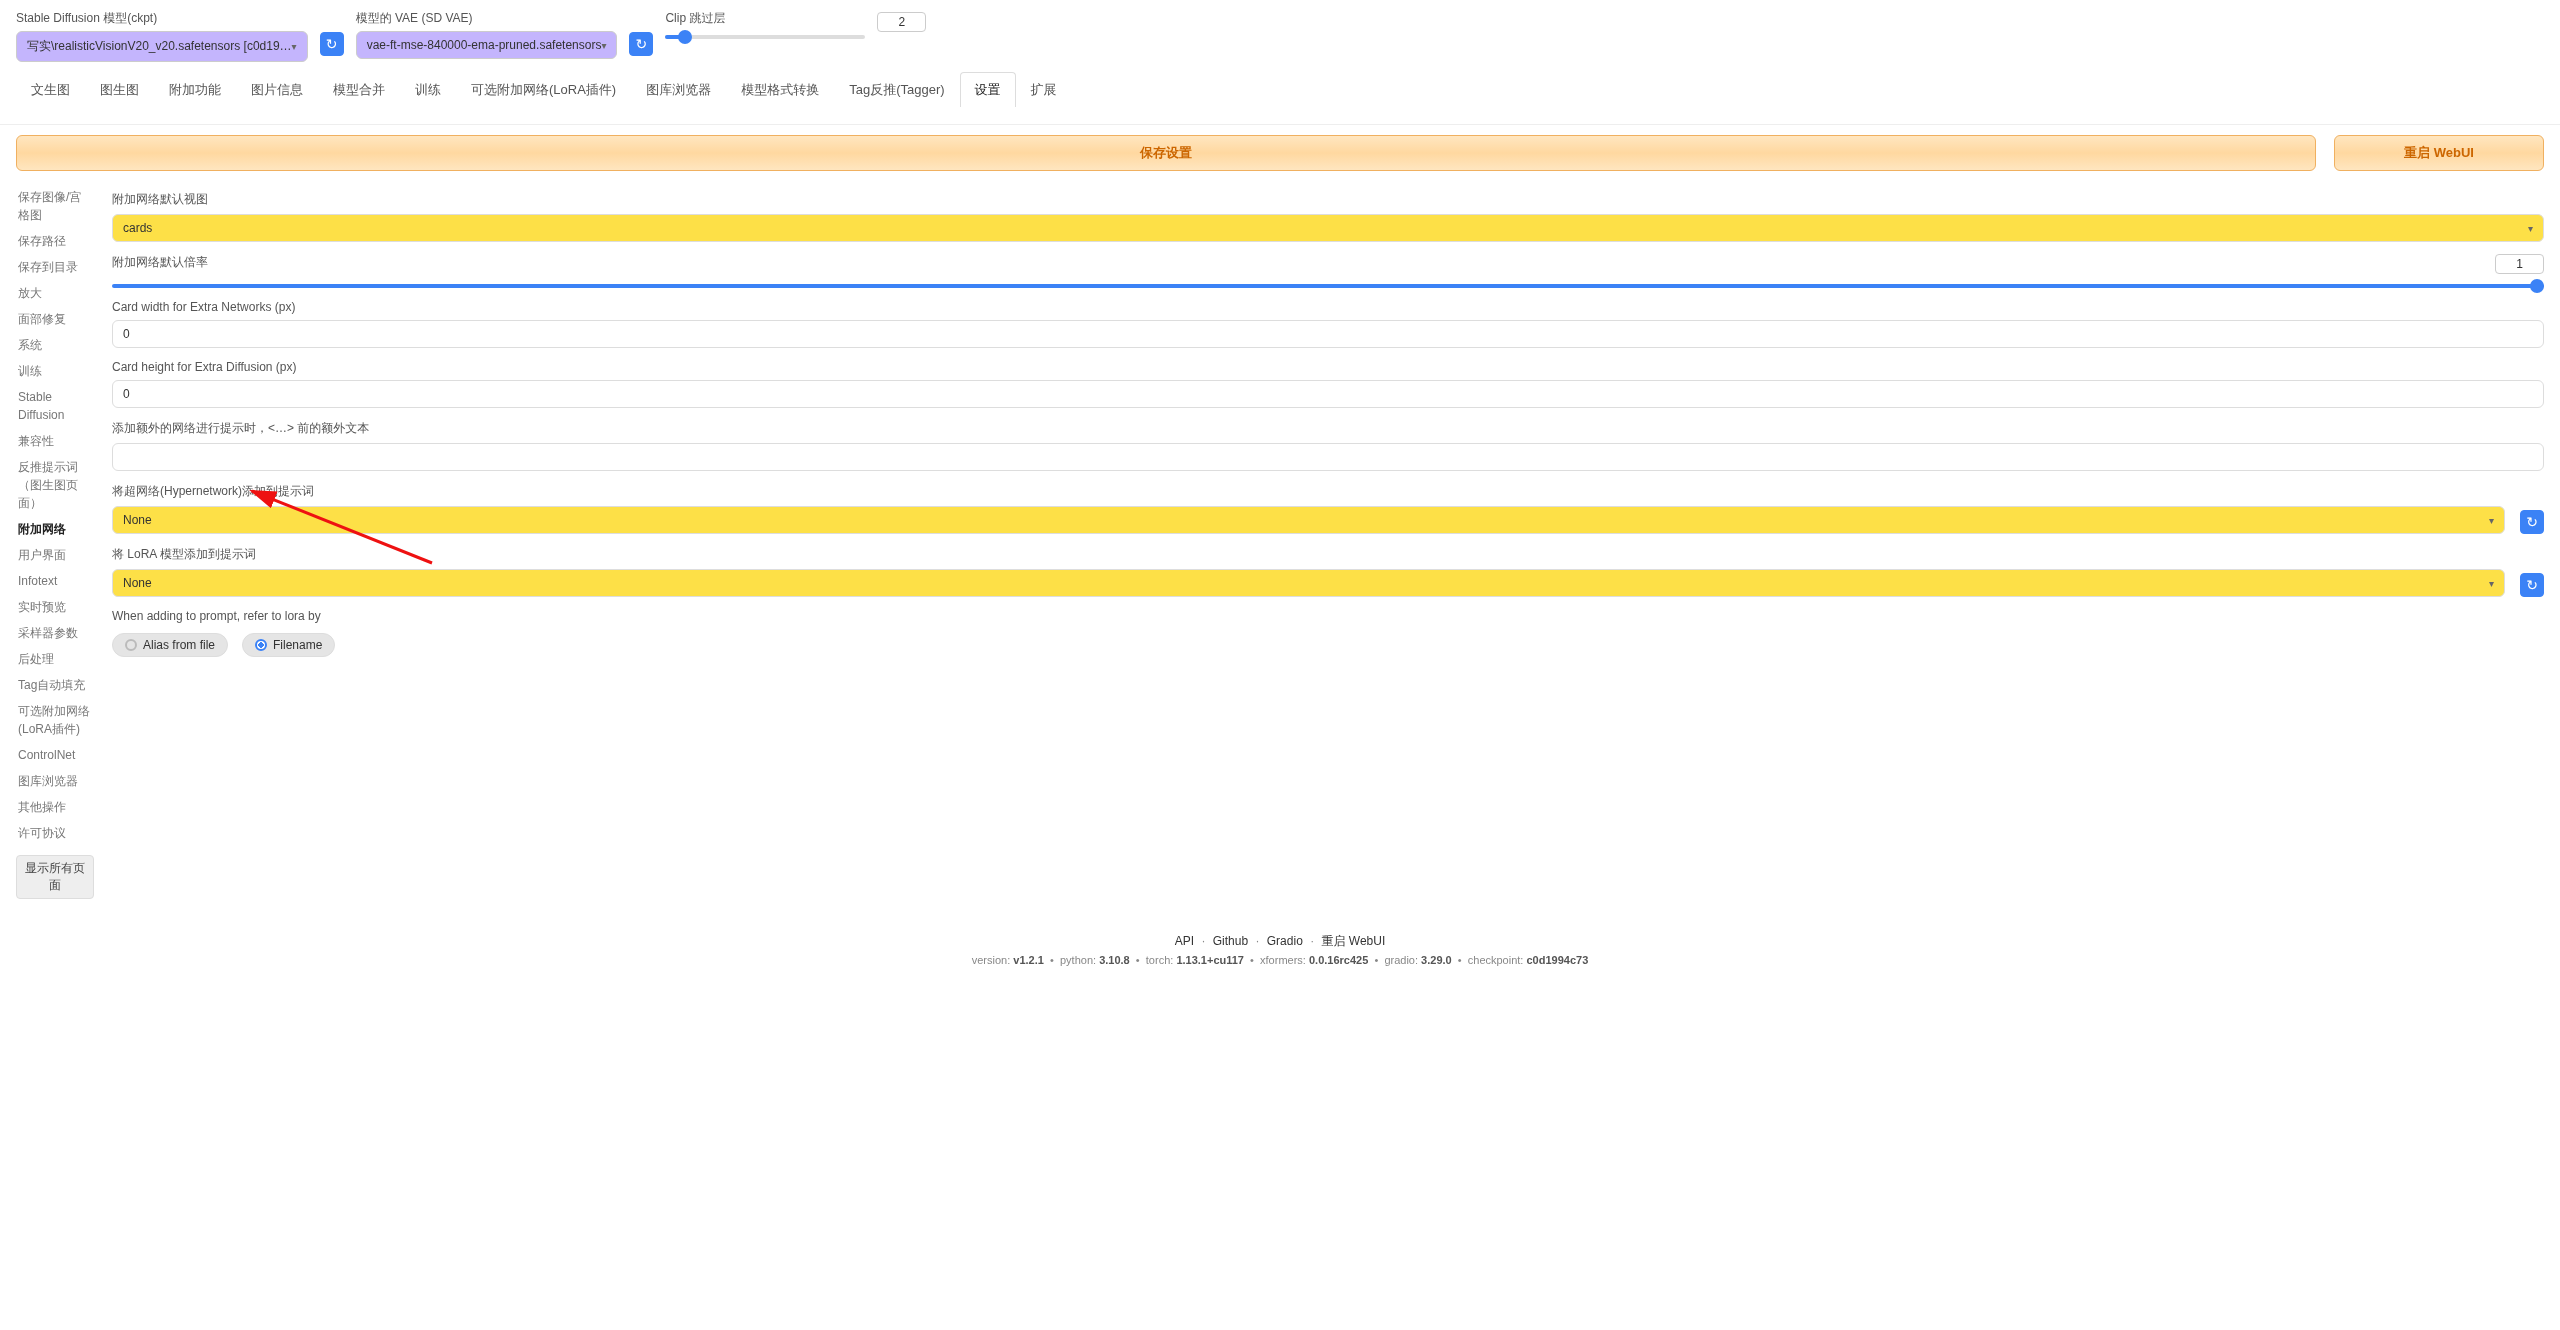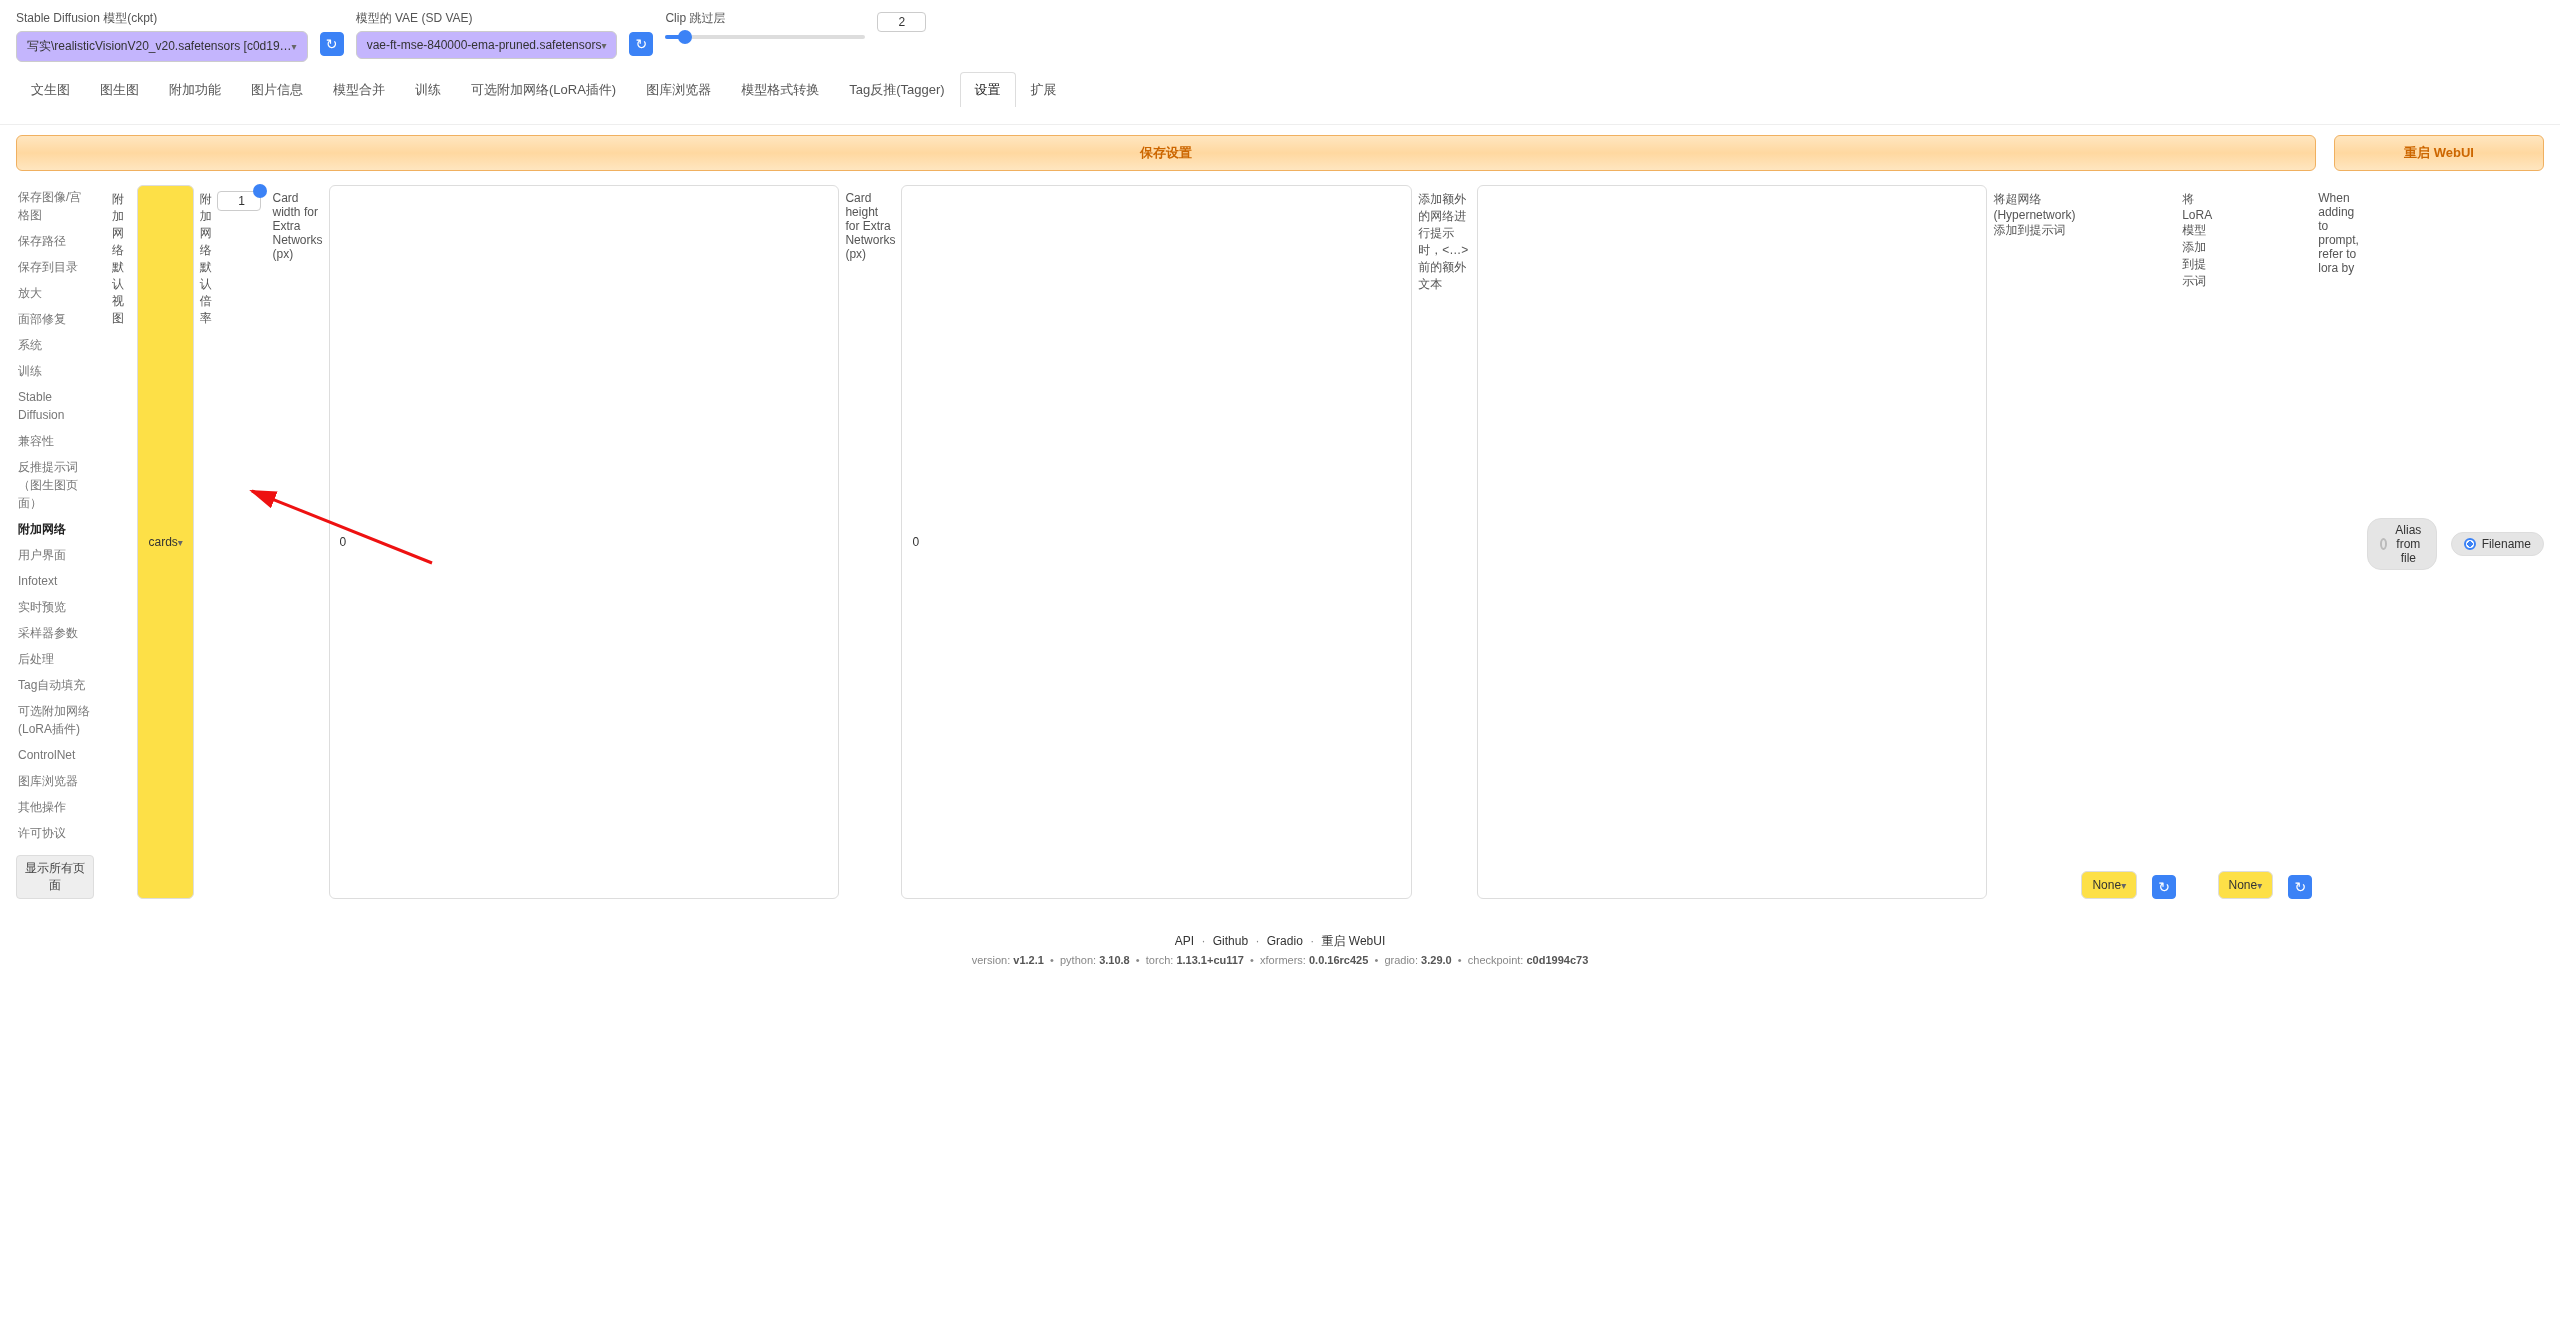--- a/index.html
+++ b/index.html
@@ -27,21 +27,21 @@
 .button-row { display: flex; gap: 18px; padding: 10px 16px; }
 .big-btn { flex: 1; padding: 8px; text-align: center; border: 1px solid #f0b060; border-radius: 6px; background: linear-gradient(#ffe6c0, #ffd8a0, #ffe6c0); color: #cc6600; font-weight: 600; cursor: pointer; font-size: 13px; }
 .big-btn.restart { flex: 0 0 210px; }
 
 .content-row { display: flex; padding: 4px 16px 20px; gap: 18px; }
 .sidebar { width: 78px; flex-shrink: 0; display: flex; flex-direction: column; gap: 2px; font-size: 12px; }
 .sidebar-item { padding: 3px 2px; color: #777; cursor: pointer; line-height: 1.5; }
 .sidebar-item.active { color: #222; font-weight: 600; }
 .show-all-btn { margin-top: 8px; padding: 4px 6px; background: #eee; border: 1px solid #ddd; border-radius: 4px; text-align: center; cursor: pointer; font-size: 12px; color: #444; }
 
-.settings-panel { flex: 1; display: flex; flex-direction: row; gap: 6px; }
+.settings-panel { flex: 1; display: flex; flex-direction: column; gap: 6px; }
 .field-label { font-size: 12px; color: #555; margin-top: 6px; }
 .field-dropdown { display: flex; align-items: center; justify-content: space-between; border: 1px solid #ddd; border-radius: 6px; padding: 6px 10px; background: #fde047; font-size: 12px; color: #333; cursor: pointer; }
 .field-dropdown .arrow { font-size: 10px; color: #666; }
 .dropdown-row { display: flex; align-items: flex-end; gap: 9px; }
 .dropdown-row .field-dropdown { flex: 1; }
 .wide-slider { flex: 1; position: relative; height: 4px; background: #3b82f6; border-radius: 2px; }
 .wide-slider-thumb { position: absolute; right: 0; width: 14px; height: 14px; background: #3b82f6; border-radius: 50%; top: -5px; }
 .slider-wrap { position: relative; padding-top: 4px; }
 
 .text-input { border: 1px solid #ddd; border-radius: 6px; padding: 6px 10px; font-size: 12px; color: #333; background: #fff; width: 100%; }
@@ -158,21 +158,21 @@
     </div>
     <div class="slider-wrap">
       <div class="wide-slider">
         <div class="wide-slider-thumb"></div>
       </div>
     </div>
 
     <div class="field-label">Card width for Extra Networks (px)</div>
     <input class="text-input" value="0" style="">
 
-    <div class="field-label">Card height for Extra Networks (px)</div>
+    <div class="field-label">Card height for Extra Diffusion (px)</div>
     <input class="text-input" value="0" style="">
 
     <div class="field-label">添加额外的网络进行提示时，&lt;…&gt; 前的额外文本</div>
     <input class="text-input" value="" style="">
 
     <div class="field-label">将超网络(Hypernetwork)添加到提示词</div>
     <div class="dropdown-row">
       <div class="field-dropdown">
         <span>None</span>
         <span class="arrow">▾</span>

